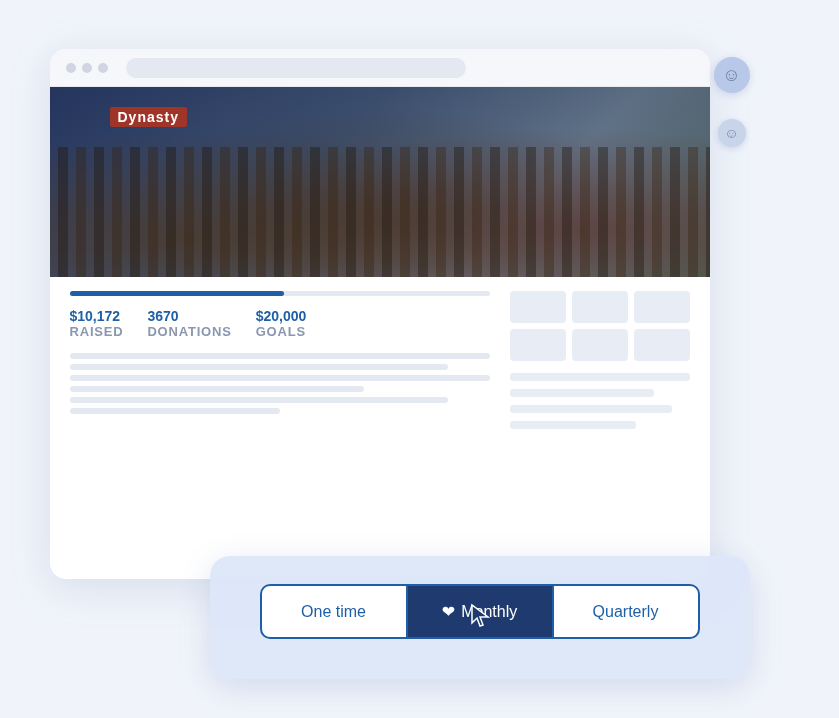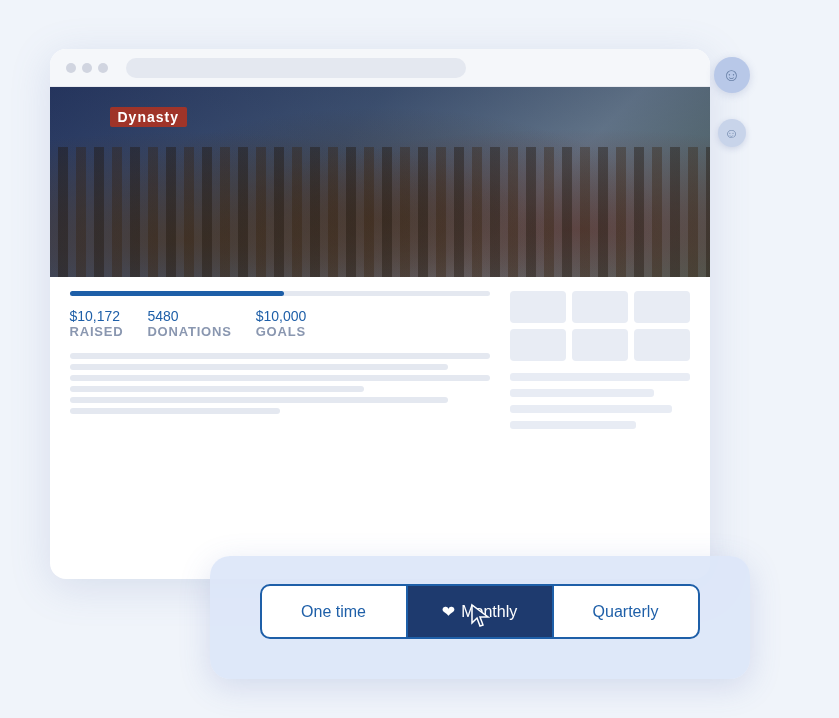--- a/index.html
+++ b/index.html
@@ -139,21 +139,21 @@
     .stats-row {
       display: flex;
       gap: 24px;
       margin-bottom: 14px;
     }
 
     .stat-item {}
 
     .stat-value {
       font-size: 14px;
-      font-weight: 400;
+      font-weight: 700;
       color: #1e5fa8;
     }
 
     .stat-label {
       font-size: 13px;
       font-weight: 600;
       color: #8a97b0;
       letter-spacing: 0.8px;
       text-transform: uppercase;
     }
@@ -336,25 +336,25 @@
         <div class="progress-bar-track">
           <div class="progress-bar-fill"></div>
         </div>
 
         <div class="stats-row">
           <div class="stat-item">
             <div class="stat-value">$10,172</div>
             <div class="stat-label">RAISED</div>
           </div>
           <div class="stat-item">
-            <div class="stat-value">5480</div>
+            <div class="stat-value">3670</div>
             <div class="stat-label">DONATIONS</div>
           </div>
           <div class="stat-item">
-            <div class="stat-value">$10,000</div>
+            <div class="stat-value">$20,000</div>
             <div class="stat-label">GOALS</div>
           </div>
         </div>
 
         <div class="text-lines">
           <div class="text-line long"></div>
           <div class="text-line medium"></div>
           <div class="text-line long"></div>
           <div class="text-line short"></div>
           <div class="text-line medium"></div>

